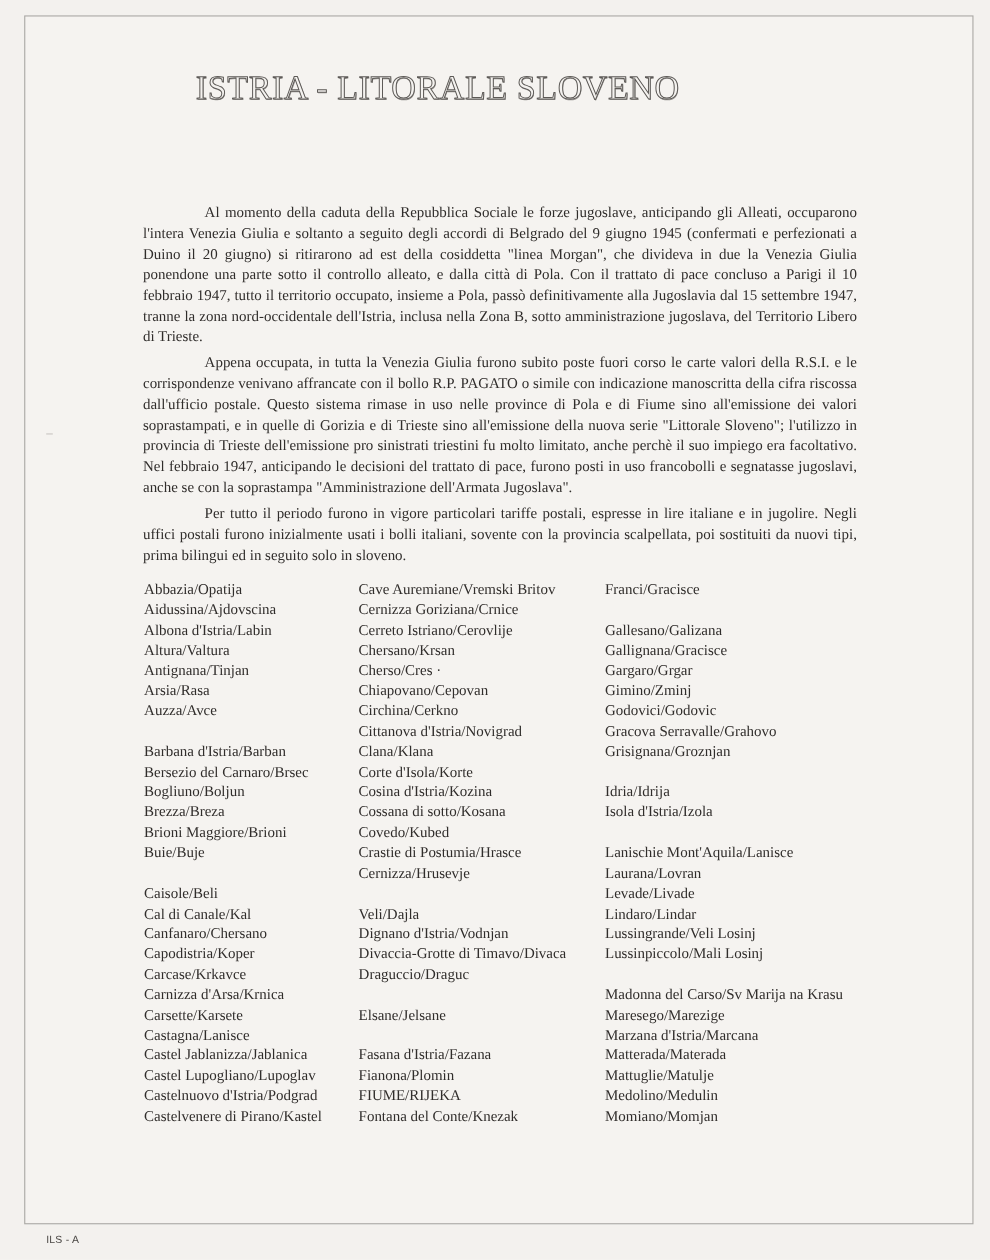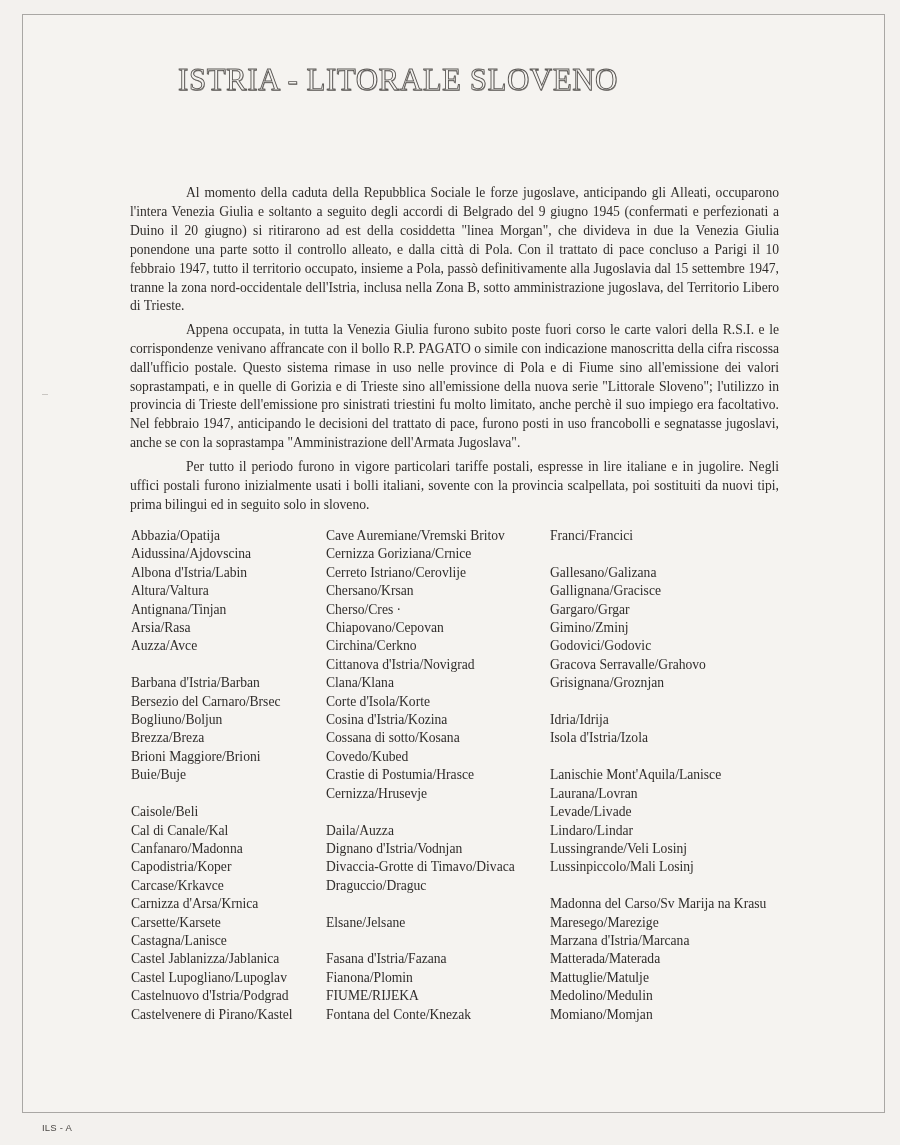--- a/index.html
+++ b/index.html
@@ -119,21 +119,21 @@
       <div class="entry blank"></div>
       <div class="entry">Barbana d'Istria/Barban</div>
       <div class="entry">Bersezio del Carnaro/Brsec</div>
       <div class="entry">Bogliuno/Boljun</div>
       <div class="entry">Brezza/Breza</div>
       <div class="entry">Brioni Maggiore/Brioni</div>
       <div class="entry">Buie/Buje</div>
       <div class="entry blank"></div>
       <div class="entry">Caisole/Beli</div>
       <div class="entry">Cal di Canale/Kal</div>
-      <div class="entry">Canfanaro/Madonna</div>
+      <div class="entry">Canfanaro/Chersano</div>
       <div class="entry">Capodistria/Koper</div>
       <div class="entry">Carcase/Krkavce</div>
       <div class="entry">Carnizza d'Arsa/Krnica</div>
       <div class="entry">Carsette/Karsete</div>
       <div class="entry">Castagna/Lanisce</div>
       <div class="entry">Castel Jablanizza/Jablanica</div>
       <div class="entry">Castel Lupogliano/Lupoglav</div>
       <div class="entry">Castelnuovo d'Istria/Podgrad</div>
       <div class="entry">Castelvenere di Pirano/Kastel</div>
     </div>
@@ -147,34 +147,34 @@
       <div class="entry">Circhina/Cerkno</div>
       <div class="entry">Cittanova d'Istria/Novigrad</div>
       <div class="entry">Clana/Klana</div>
       <div class="entry">Corte d'Isola/Korte</div>
       <div class="entry">Cosina d'Istria/Kozina</div>
       <div class="entry">Cossana di sotto/Kosana</div>
       <div class="entry">Covedo/Kubed</div>
       <div class="entry">Crastie di Postumia/Hrasce</div>
       <div class="entry">Cernizza/Hrusevje</div>
       <div class="entry blank"></div>
-      <div class="entry">Daila/Auzza</div>
+      <div class="entry">Veli/Dajla</div>
       <div class="entry">Dignano d'Istria/Vodnjan</div>
       <div class="entry">Divaccia-Grotte di Timavo/Divaca</div>
       <div class="entry">Draguccio/Draguc</div>
       <div class="entry blank"></div>
       <div class="entry">Elsane/Jelsane</div>
       <div class="entry blank"></div>
       <div class="entry">Fasana d'Istria/Fazana</div>
       <div class="entry">Fianona/Plomin</div>
       <div class="entry">FIUME/RIJEKA</div>
       <div class="entry">Fontana del Conte/Knezak</div>
     </div>
   <div class="col col-3">
-      <div class="entry">Franci/Francici</div>
+      <div class="entry">Franci/Gracisce</div>
       <div class="entry blank"></div>
       <div class="entry">Gallesano/Galizana</div>
       <div class="entry">Gallignana/Gracisce</div>
       <div class="entry">Gargaro/Grgar</div>
       <div class="entry">Gimino/Zminj</div>
       <div class="entry">Godovici/Godovic</div>
       <div class="entry">Gracova Serravalle/Grahovo</div>
       <div class="entry">Grisignana/Groznjan</div>
       <div class="entry blank"></div>
       <div class="entry">Idria/Idrija</div>

